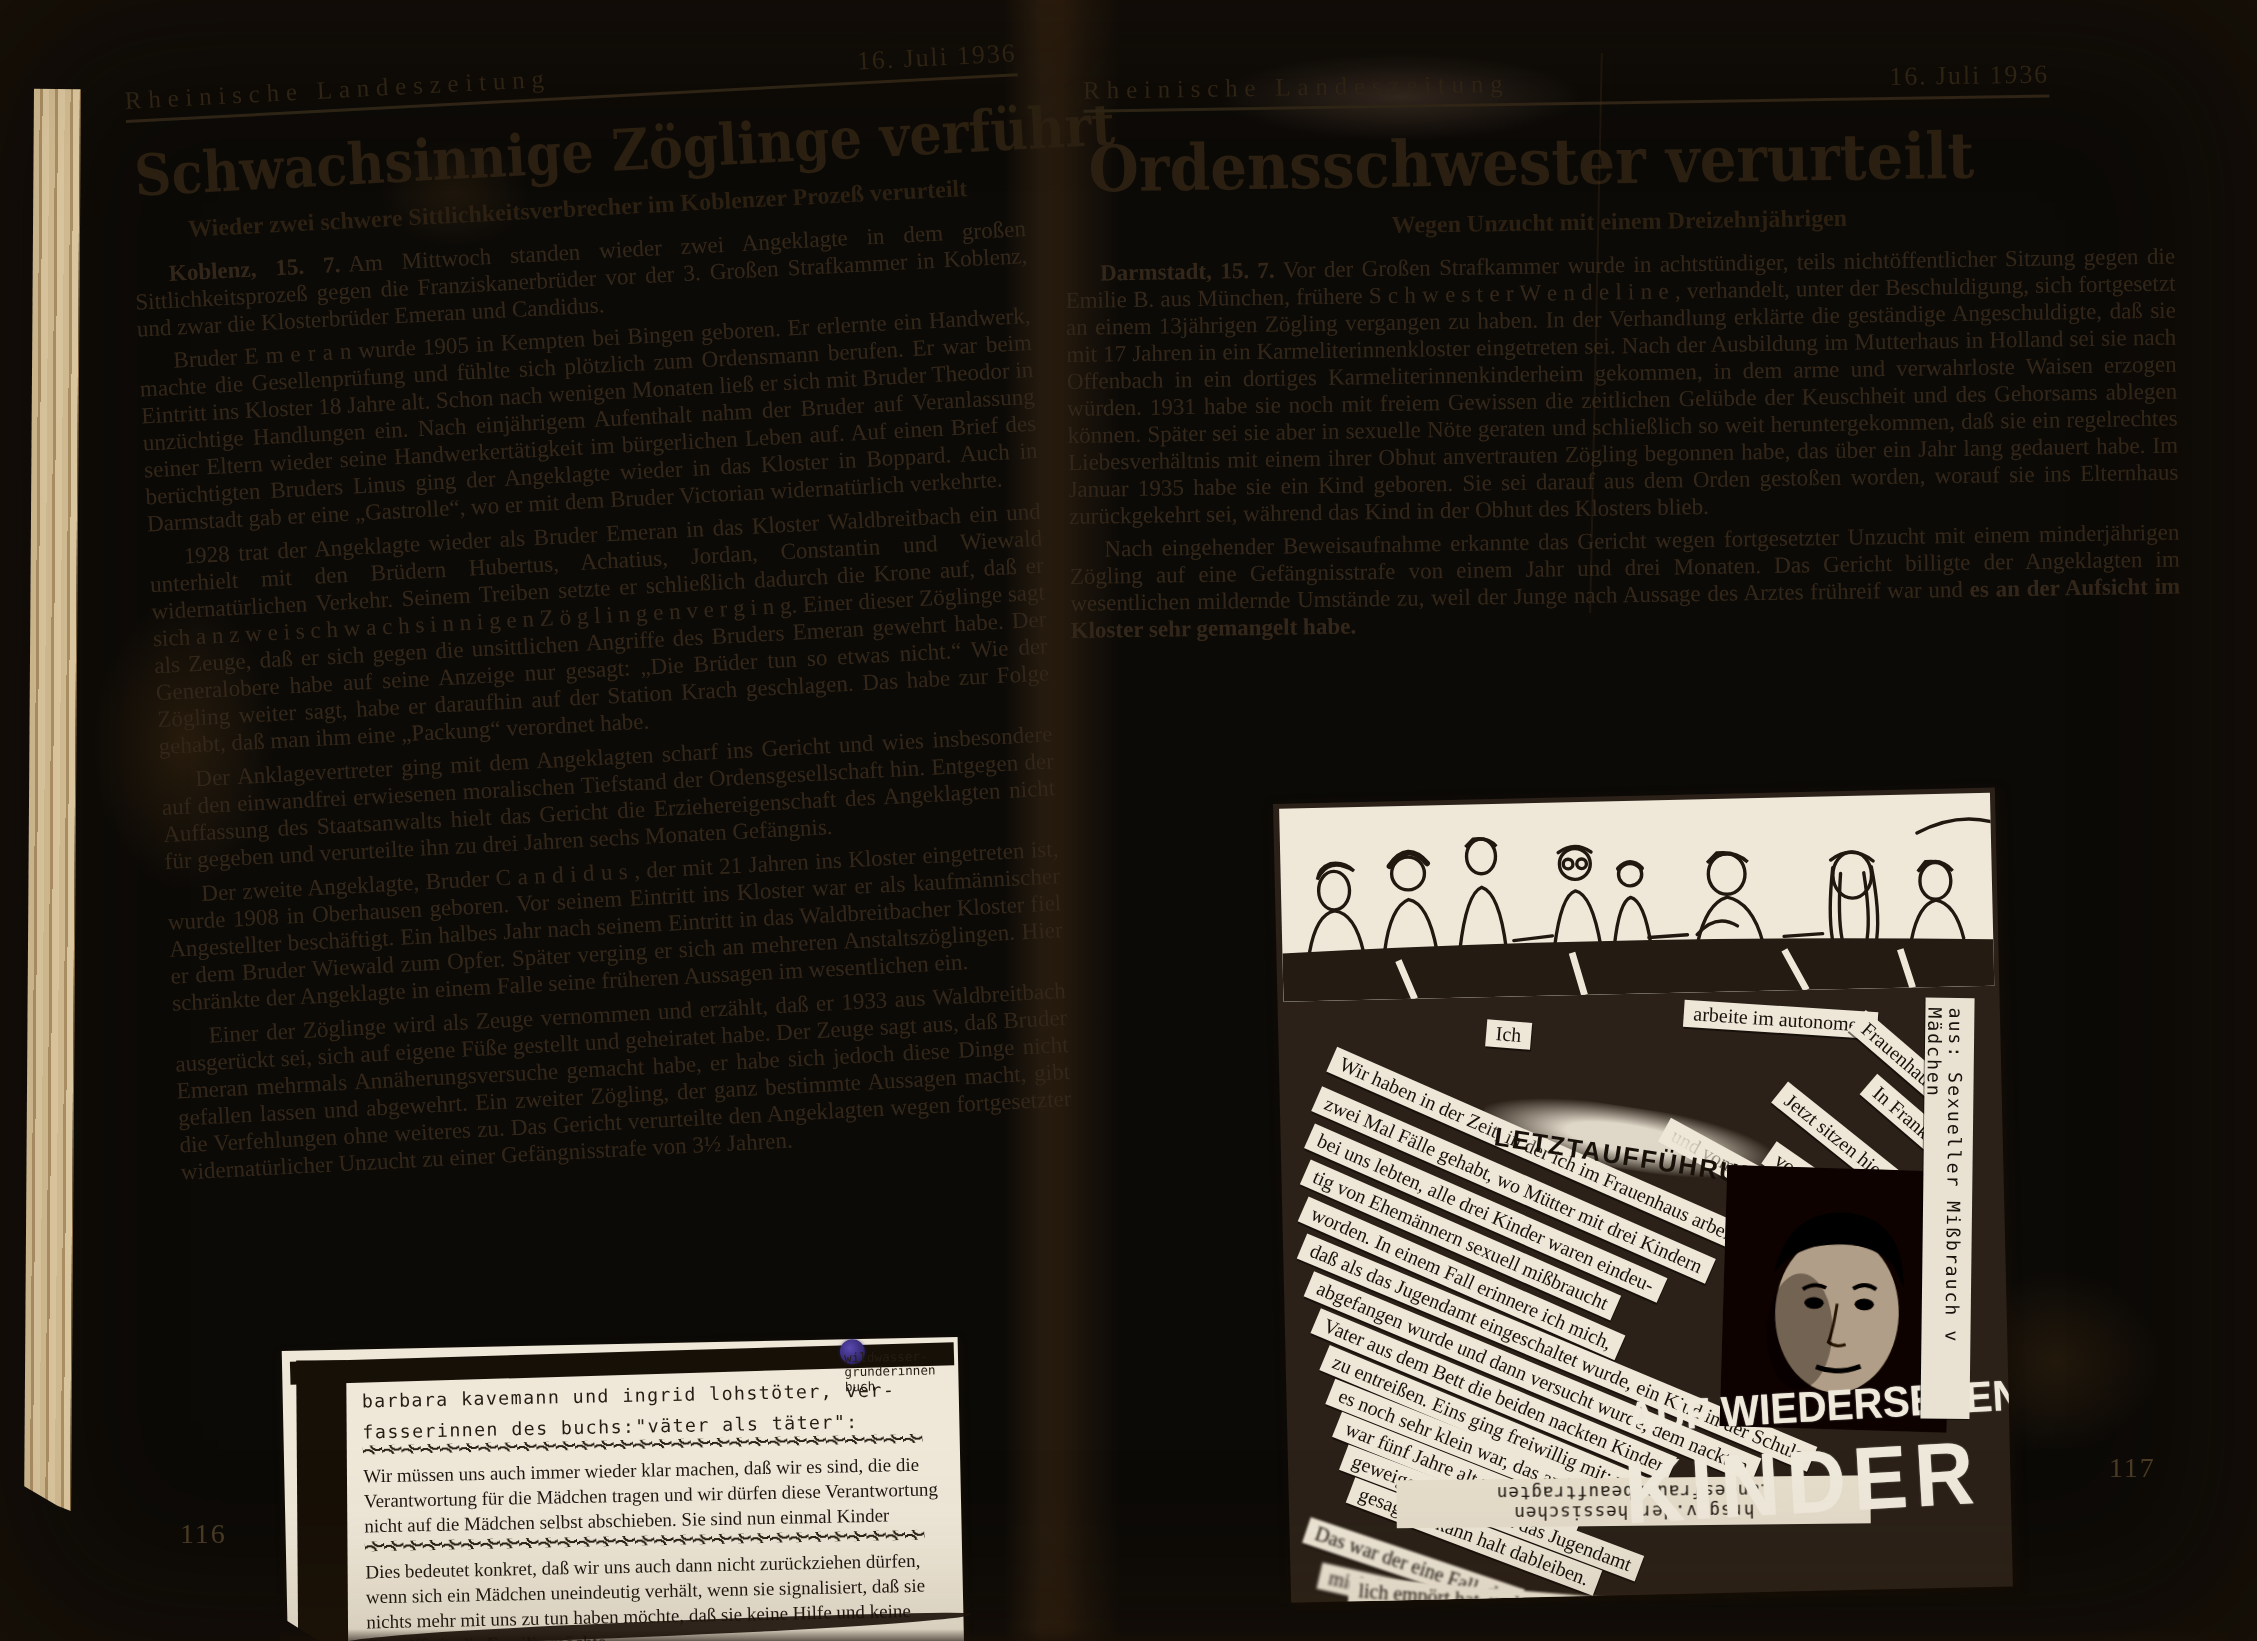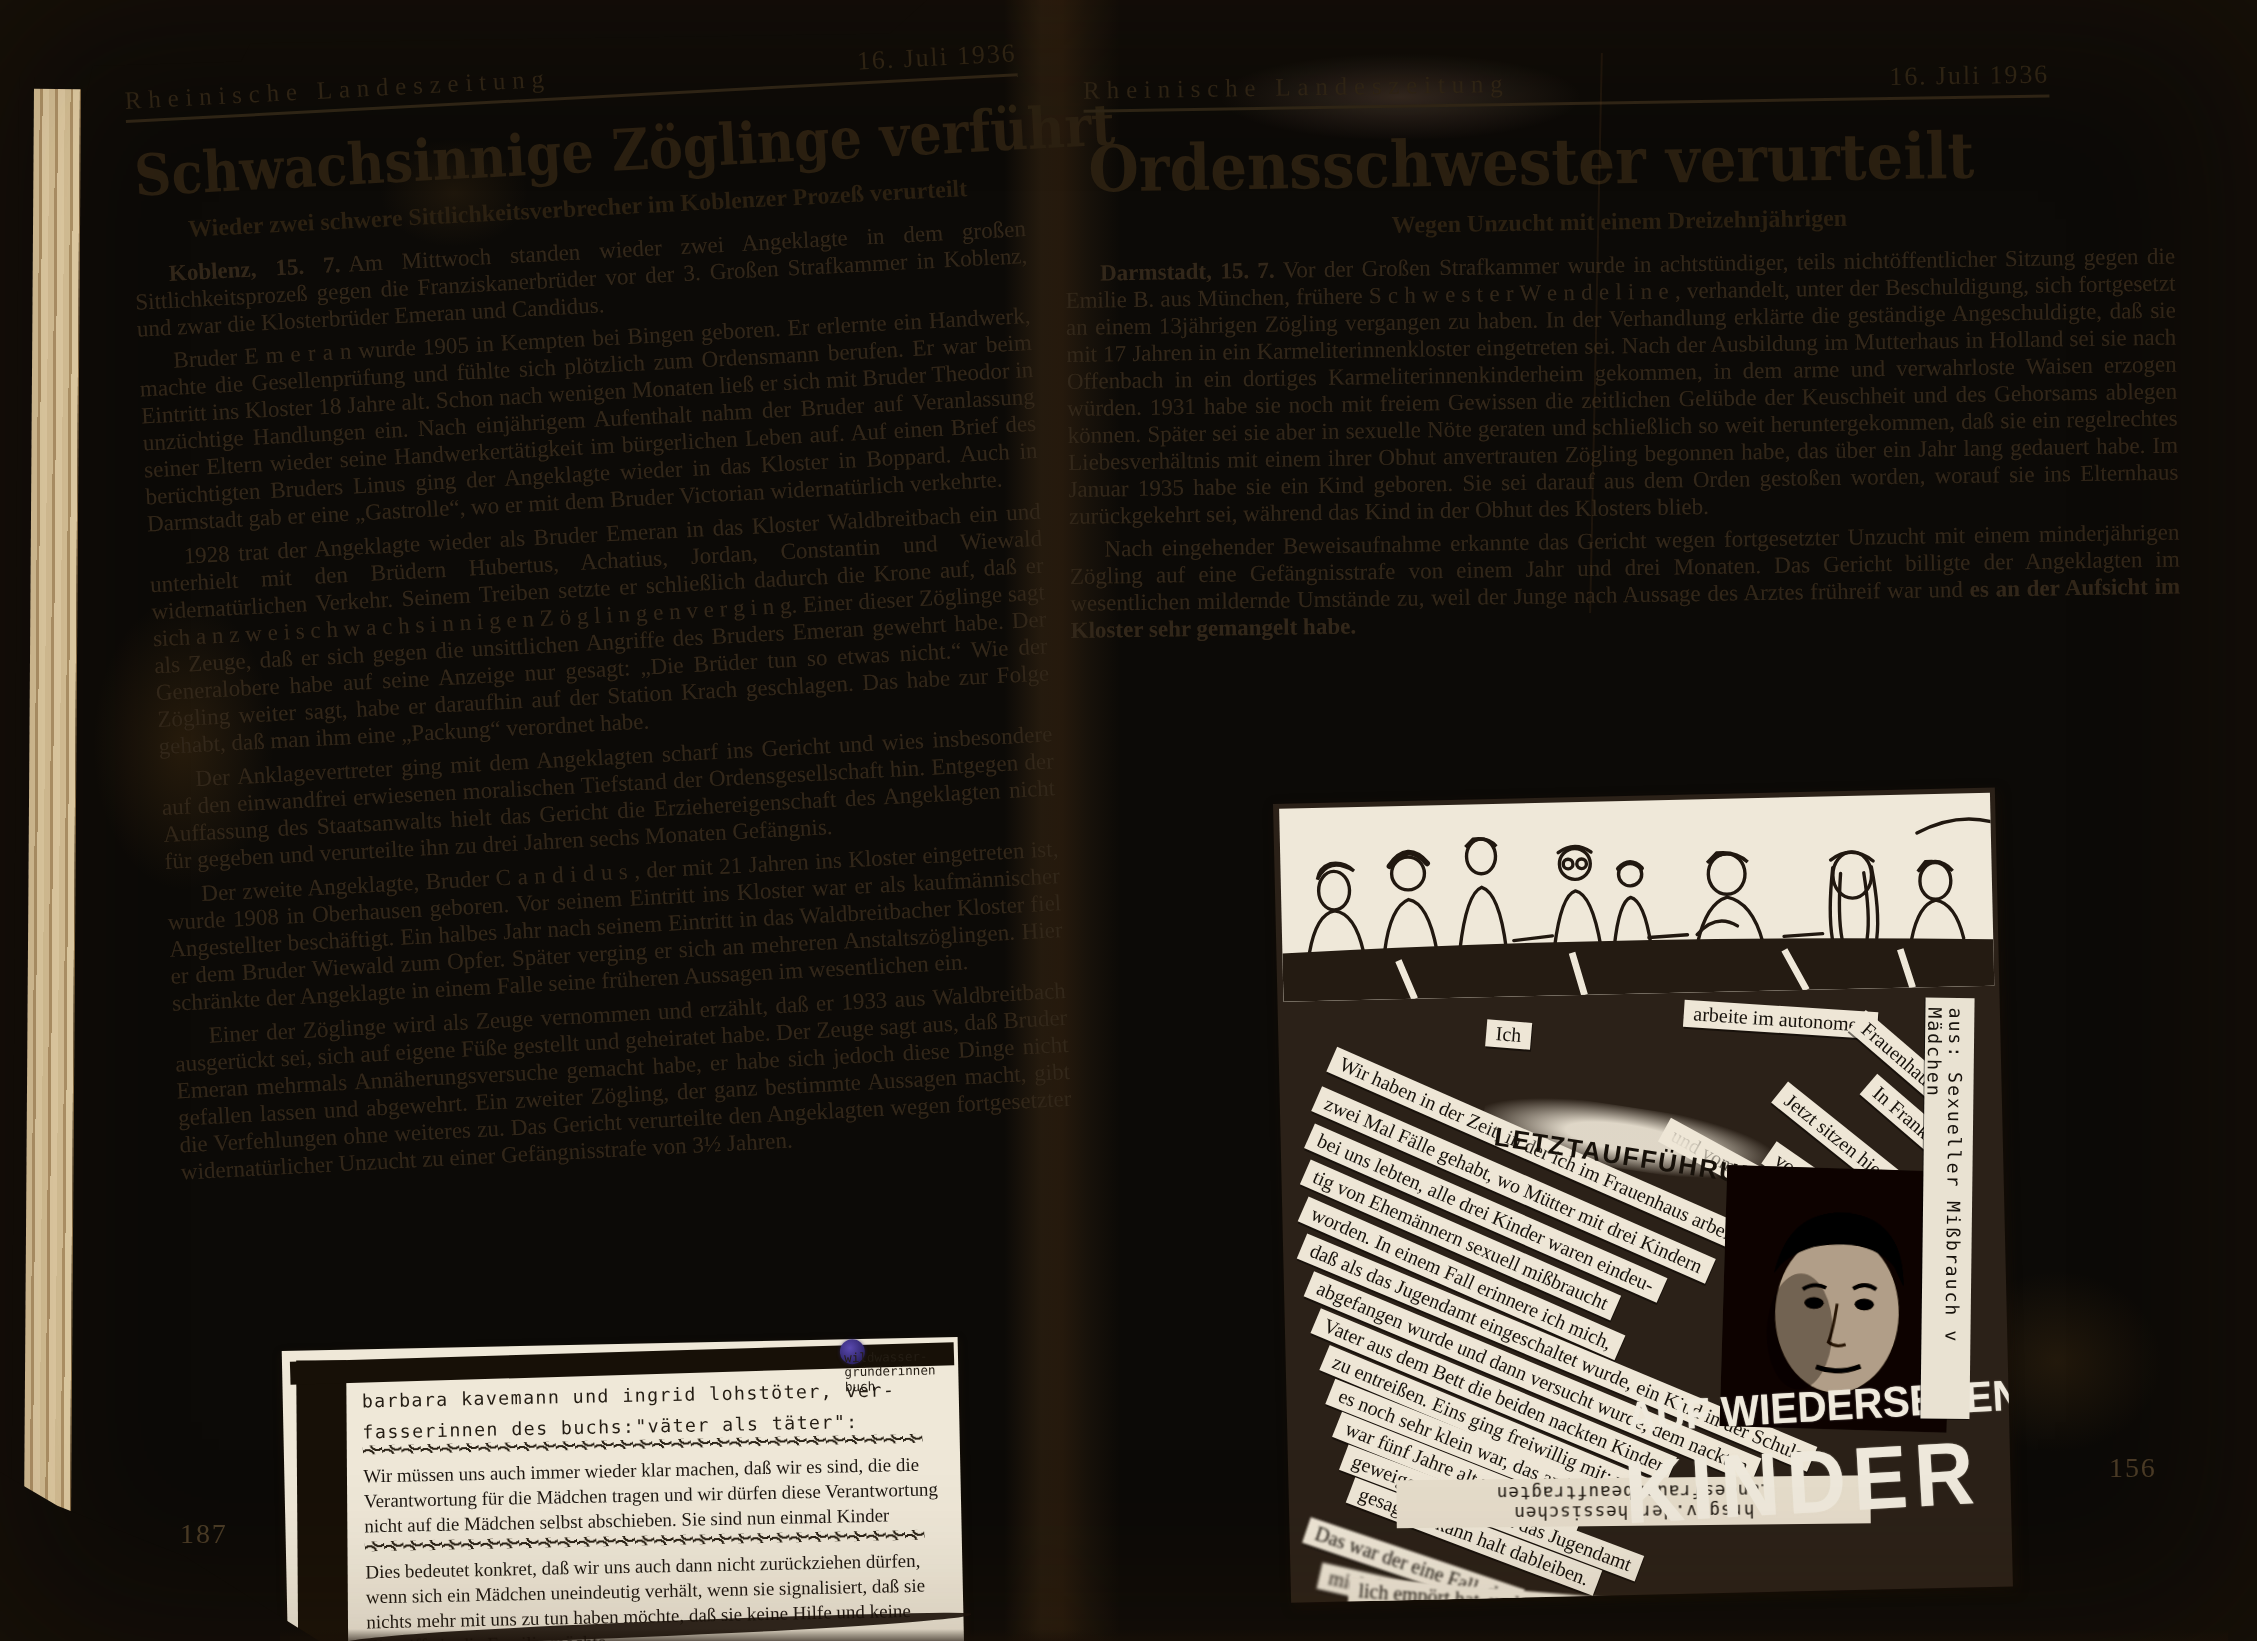--- a/index.html
+++ b/index.html
@@ -114,21 +114,21 @@
     <div class="bodytext">
       <p><b class="lead">Koblenz, 15. 7.</b><span>Am Mittwoch standen wieder zwei Angeklagte in dem großen Sittlichkeitsprozeß gegen die Franziskanerbrüder vor der 3. Großen Strafkammer in Koblenz, und zwar die Klosterbrüder Emeran und Candidus.</span></p>
       <p><span>Bruder E m e r a n wurde 1905 in Kempten bei Bingen geboren. Er erlernte ein Handwerk, machte die Gesellenprüfung und fühlte sich plötzlich zum Ordensmann berufen. Er war beim Eintritt ins Kloster 18 Jahre alt. Schon nach wenigen Monaten ließ er sich mit Bruder Theodor in unzüchtige Handlungen ein. Nach einjährigem Aufenthalt nahm der Bruder auf Veranlassung seiner Eltern wieder seine Handwerkertätigkeit im bürgerlichen Leben auf. Auf einen Brief des berüchtigten Bruders Linus ging der Angeklagte wieder in das Kloster in Boppard. Auch in Darmstadt gab er eine „Gastrolle“, wo er mit dem Bruder Victorian widernatürlich verkehrte.</span></p>
       <p><span>1928 trat der Angeklagte wieder als Bruder Emeran in das Kloster Waldbreitbach ein und unterhielt mit den Brüdern Hubertus, Achatius, Jordan, Constantin und Wiewald widernatürlichen Verkehr. Seinem Treiben setzte er schließlich dadurch die Krone auf, daß er sich a n  z w e i  s c h w a c h s i n n i g e n  Z ö g l i n g e n  v e r g i n g. Einer dieser Zöglinge sagt als Zeuge, daß er sich gegen die unsittlichen Angriffe des Bruders Emeran gewehrt habe. Der Generalobere habe auf seine Anzeige nur gesagt: „Die Brüder tun so etwas nicht.“ Wie der Zögling weiter sagt, habe er daraufhin auf der Station Krach geschlagen. Das habe zur Folge gehabt, daß man ihm eine „Packung“ verordnet habe.</span></p>
       <p><span>Der Anklagevertreter ging mit dem Angeklagten scharf ins Gericht und wies insbesondere auf den einwandfrei erwiesenen moralischen Tiefstand der Ordensgesellschaft hin. Entgegen der Auffassung des Staatsanwalts hielt das Gericht die Erziehereigenschaft des Angeklagten nicht für gegeben und verurteilte ihn zu drei Jahren sechs Monaten Gefängnis.</span></p>
       <p><span>Der zweite Angeklagte, Bruder C a n d i d u s , der mit 21 Jahren ins Kloster eingetreten ist, wurde 1908 in Oberhausen geboren. Vor seinem Eintritt ins Kloster war er als kaufmännischer Angestellter beschäftigt. Ein halbes Jahr nach seinem Eintritt in das Waldbreitbacher Kloster fiel er dem Bruder Wiewald zum Opfer. Später verging er sich an mehreren Anstaltszöglingen. Hier schränkte der Angeklagte in einem Falle seine früheren Aussagen im wesentlichen ein.</span></p>
       <p><span>Einer der Zöglinge wird als Zeuge vernommen und erzählt, daß er 1933 aus Waldbreitbach ausgerückt sei, sich auf eigene Füße gestellt und geheiratet habe. Der Zeuge sagt aus, daß Bruder Emeran mehrmals Annäherungsversuche gemacht habe, er habe sich jedoch diese Dinge nicht gefallen lassen und abgewehrt. Ein zweiter Zögling, der ganz bestimmte Aussagen macht, gibt die Verfehlungen ohne weiteres zu. Das Gericht verurteilte den Angeklagten wegen fortgesetzter widernatürlicher Unzucht zu einer Gefängnisstrafe von 3½ Jahren.</span></p>
     </div>
   </div>
 
-  <div class="pn" style="left:180px;top:1518px;">187</div>
+  <div class="pn" style="left:180px;top:1518px;">116</div>
 
   <div class="clipL">
     <div class="frame-left"></div>
     <div class="frame-top"></div>
     <div class="ink-dot"></div>
     <div class="margin-note">
       <div>wildwasser-</div>
       <div>gründerinnen</div>
       <div>buch</div>
     </div>
@@ -151,21 +151,21 @@
     </div>
     <div class="rule"></div>
     <h1 class="headline">Ordensschwester verurteilt</h1>
     <div class="subhead">Wegen Unzucht mit einem Dreizehnjährigen</div>
     <div class="bodytext">
       <p><b class="lead">Darmstadt, 15. 7.</b><span>Vor der Großen Strafkammer wurde in achtstündiger, teils nichtöffentlicher Sitzung gegen die Emilie B. aus München, frühere S c h w e s t e r  W e n d e l i n e , verhandelt, unter der Beschuldigung, sich fortgesetzt an einem 13jährigen Zögling vergangen zu haben. In der Verhandlung erklärte die geständige Angeschuldigte, daß sie mit 17 Jahren in ein Karmeliterinnenkloster eingetreten sei. Nach der Ausbildung im Mutterhaus in Holland sei sie nach Offenbach in ein dortiges Karmeliterinnenkinderheim gekommen, in dem arme und verwahrloste Waisen erzogen würden. 1931 habe sie noch mit freiem Gewissen die zeitlichen Gelübde der Keuschheit und des Gehorsams ablegen können. Später sei sie aber in sexuelle Nöte geraten und schließlich so weit heruntergekommen, daß sie ein regelrechtes Liebesverhältnis mit einem ihrer Obhut anvertrauten Zögling begonnen habe, das über ein Jahr lang gedauert habe. Im Januar 1935 habe sie ein Kind geboren. Sie sei darauf aus dem Orden gestoßen worden, worauf sie ins Elternhaus zurückgekehrt sei, während das Kind in der Obhut des Klosters blieb.</span></p>
       <p><span>Nach eingehender Beweisaufnahme erkannte das Gericht wegen fortgesetzter Unzucht mit einem minderjährigen Zögling auf eine Gefängnisstrafe von einem Jahr und drei Monaten. Das Gericht billigte der Angeklagten im wesentlichen mildernde Umstände zu, weil der Junge nach Aussage des Arztes frühreif war und</span><b class="tail">es an der Aufsicht im Kloster sehr gemangelt habe.</b></p>
     </div>
   </div>
 
-  <div class="pn" style="left:2109px;top:1452px;">156</div>
+  <div class="pn" style="left:2109px;top:1452px;">117</div>
 
   <div class="clipR">
     <div class="drawPanel">
       <svg viewBox="0 0 737 200" preserveAspectRatio="none">
         <g stroke="#211810" stroke-width="3.5" fill="none" stroke-linecap="round">
           <path d="M737 30 Q700 20 660 40"></path>
 
           <ellipse cx="55" cy="86" rx="16" ry="20"></ellipse>
           <path d="M38 74 Q50 50 76 66 Q66 56 52 58 Q40 62 38 74 Z" fill="#211810"></path>
           <path d="M28 150 Q36 110 55 107 Q76 110 84 150"></path>

